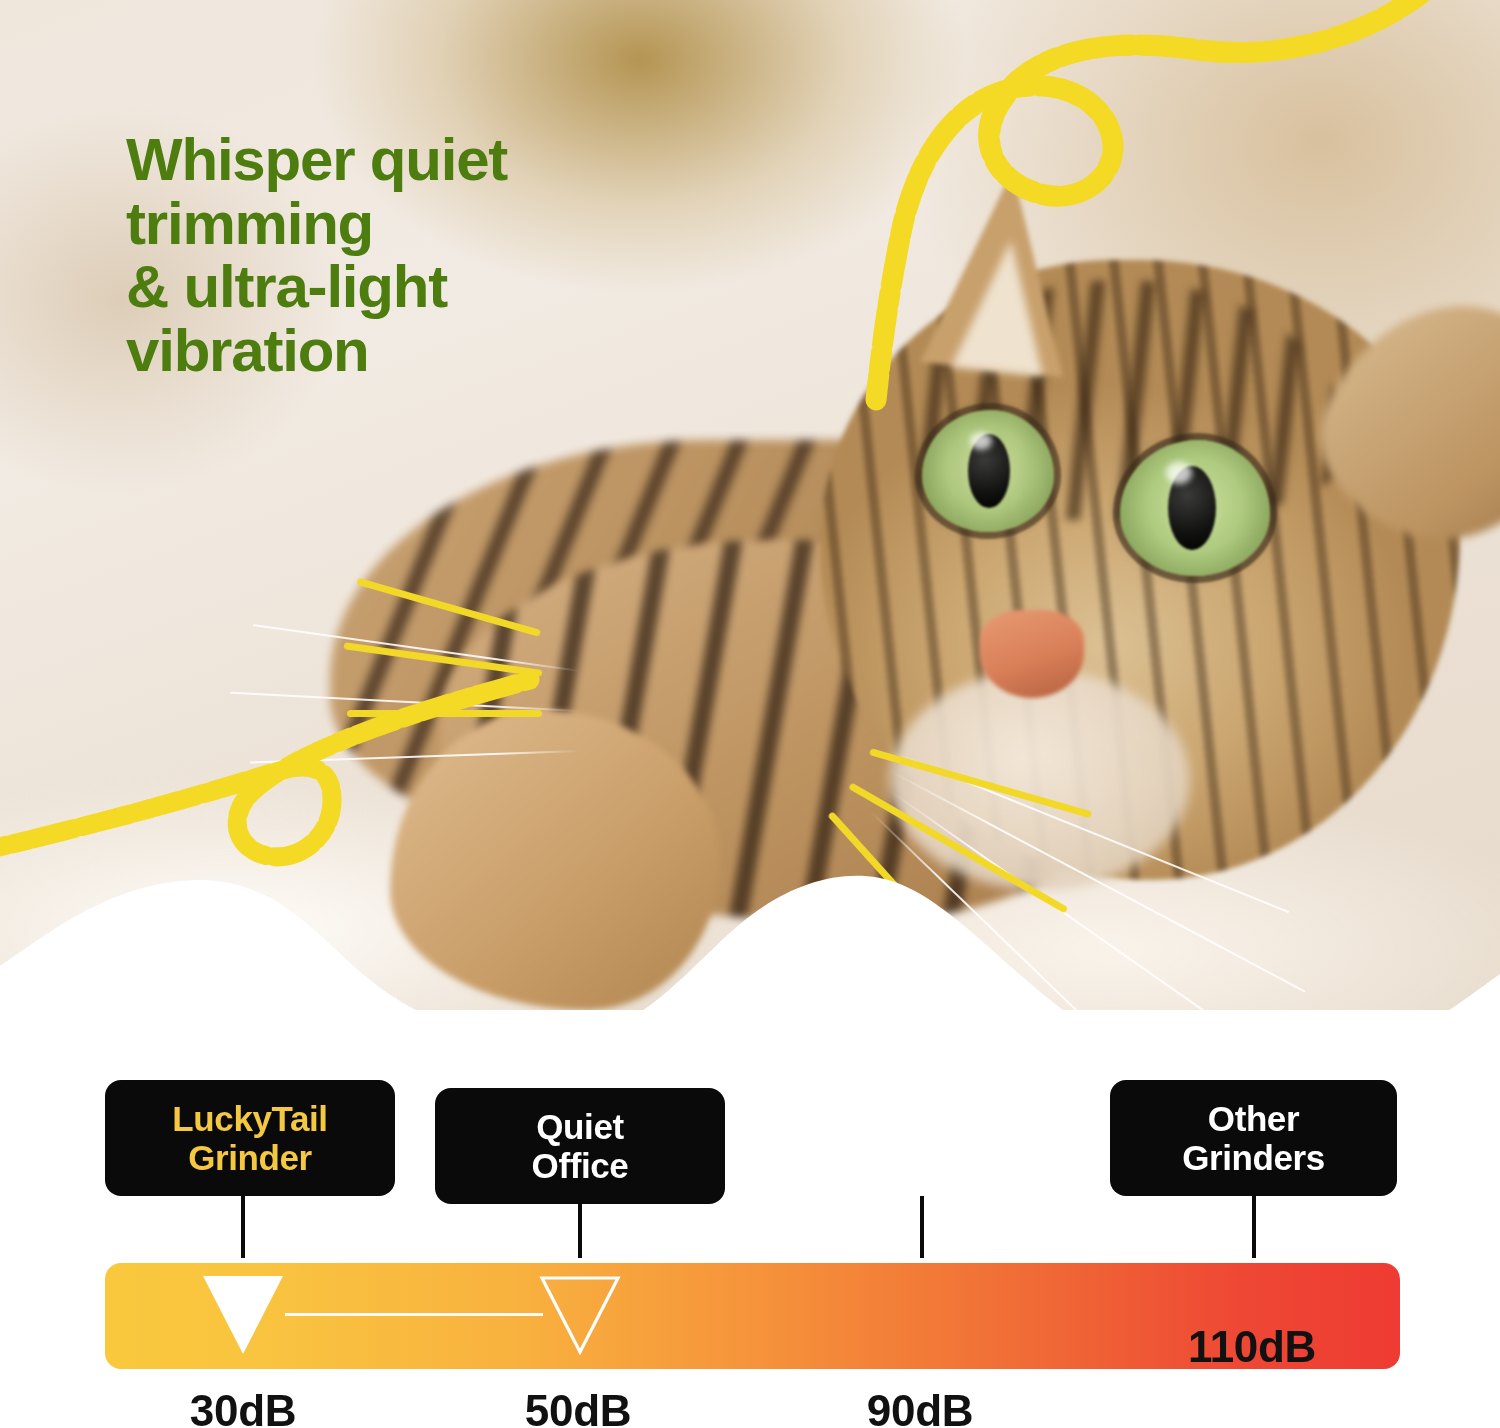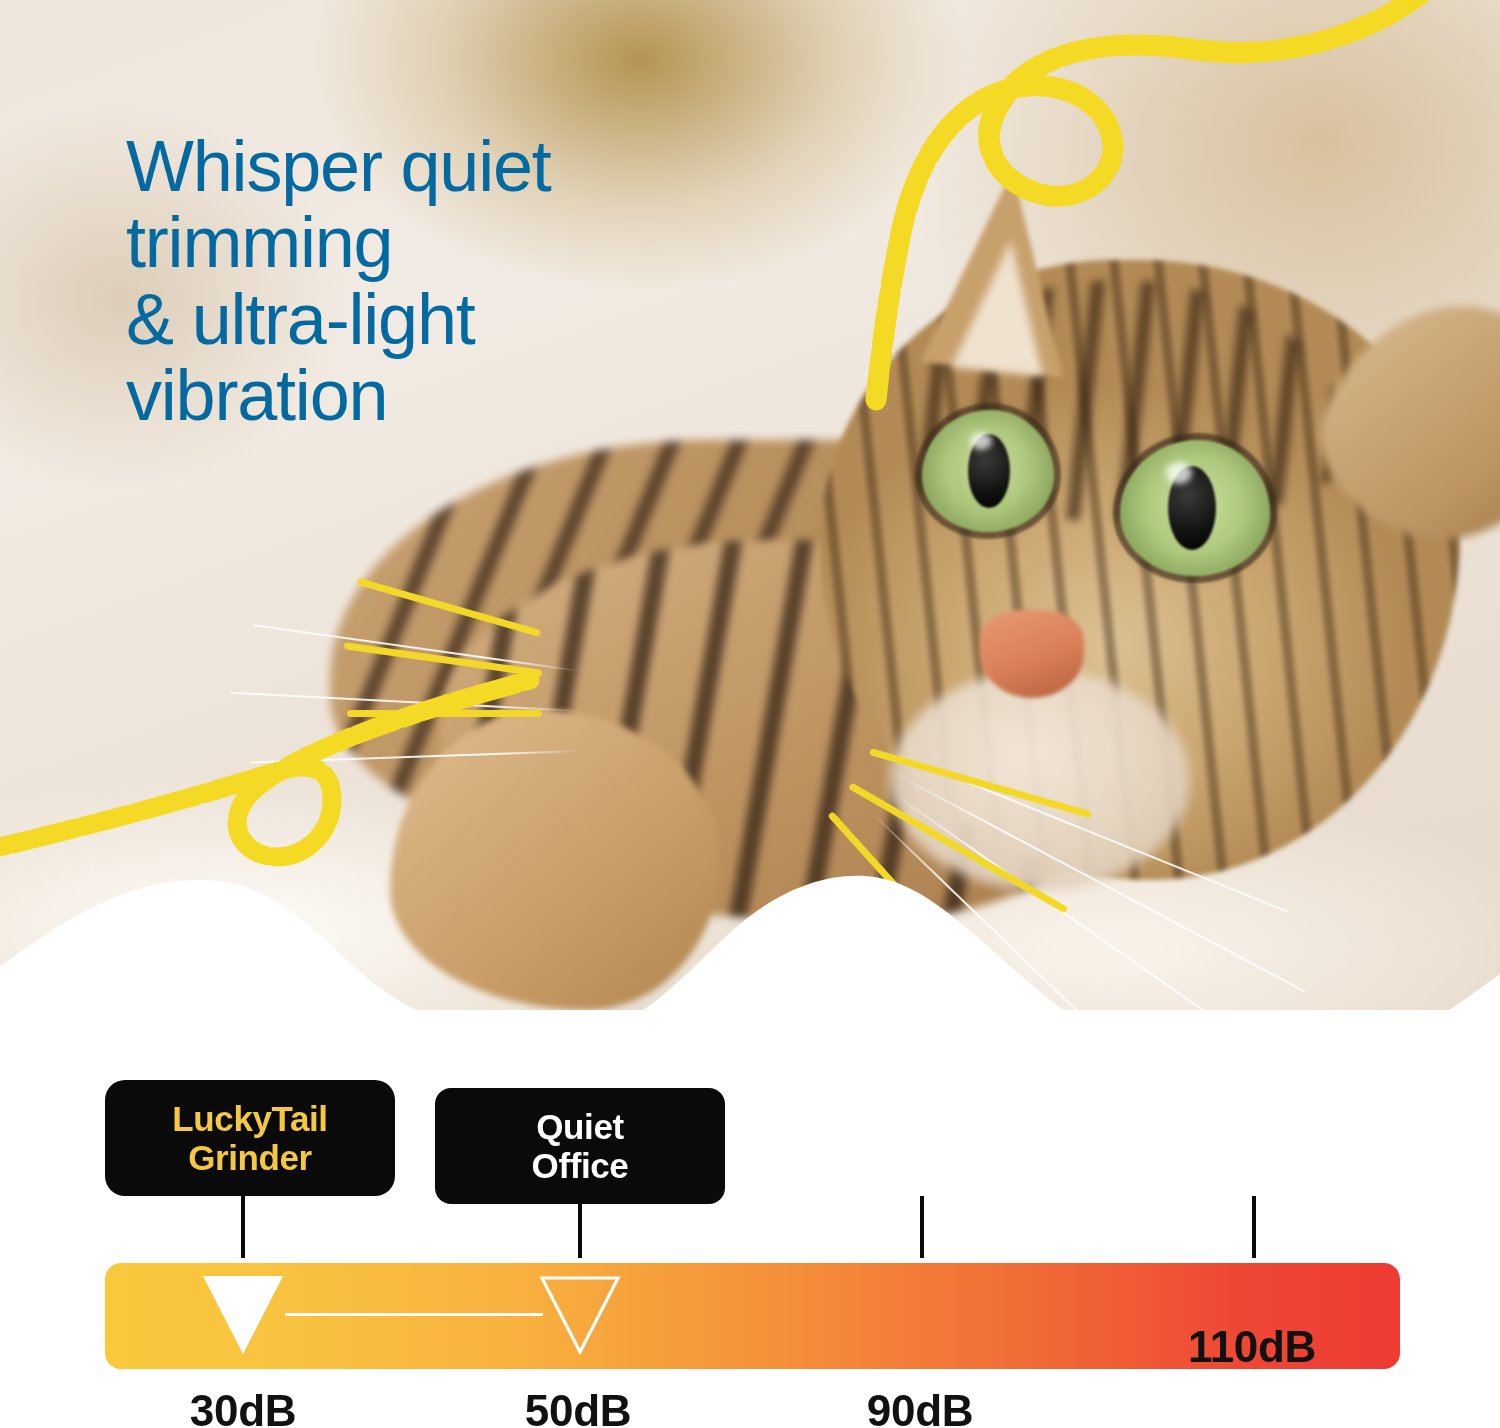--- a/index.html
+++ b/index.html
@@ -196,25 +196,25 @@
     pointer-events: none;
   }
   .squiggle.top-right { left: 820px; top: -20px; }
   .squiggle.bottom-left { left: -30px; top: 640px; }
 
   
   .headline {
     position: absolute;
     left: 126px; top: 128px;
     width: 720px;
-    font-size: 72px;
-    font-weight: 400;
+    font-size: 60px;
+    font-weight: 700;
     line-height: 1.06;
     letter-spacing: -1.2px;
-    color: #0369a1;
+    color: #4d7c0f;
     white-space: pre-line;
   }
 
   
   .wave {
     position: absolute;
     left: 0; top: 870px;
     width: 1500px; height: 200px;
   }
 
@@ -363,24 +363,26 @@
              C640 166, 690 96, 740 54
              C790 12, 850 -6, 900 14
              C960 38, 1020 116, 1090 158
              C1160 200, 1240 212, 1320 196
              C1400 180, 1450 140, 1500 104
              L1500 200 L0 200 Z" fill="#ffffff"></path>
   </svg>
 
   <div class="bottom">
 
-    <div class="label-box accent" style="left:105px; top:70px; width:290px; height:116px;border-radius:20px;">LuckyTail
+    <div class="label-box accent" style="left:105px; top:70px; width:290px; height:116px;">LuckyTail
 Grinder</div>
     <div class="label-box" style="left:435px; top:78px; width:290px; height:116px;">Quiet
 Office</div>
+    <div class="label-box" style="left:1110px; top:70px; width:287px; height:116px;">Other
+Grinders</div>
 
     <div class="connector" style="left:241px; top:186px; height:62px;"></div>
     <div class="connector" style="left:578px; top:186px; height:62px;"></div>
     <div class="connector" style="left:920px; top:186px; height:62px;"></div>
     <div class="connector" style="left:1252px; top:186px; height:62px;"></div>
   </div>
 
   <div class="scale-bar">
     <div class="tri-filled" style="left:98px; top:13px;"></div>
 

